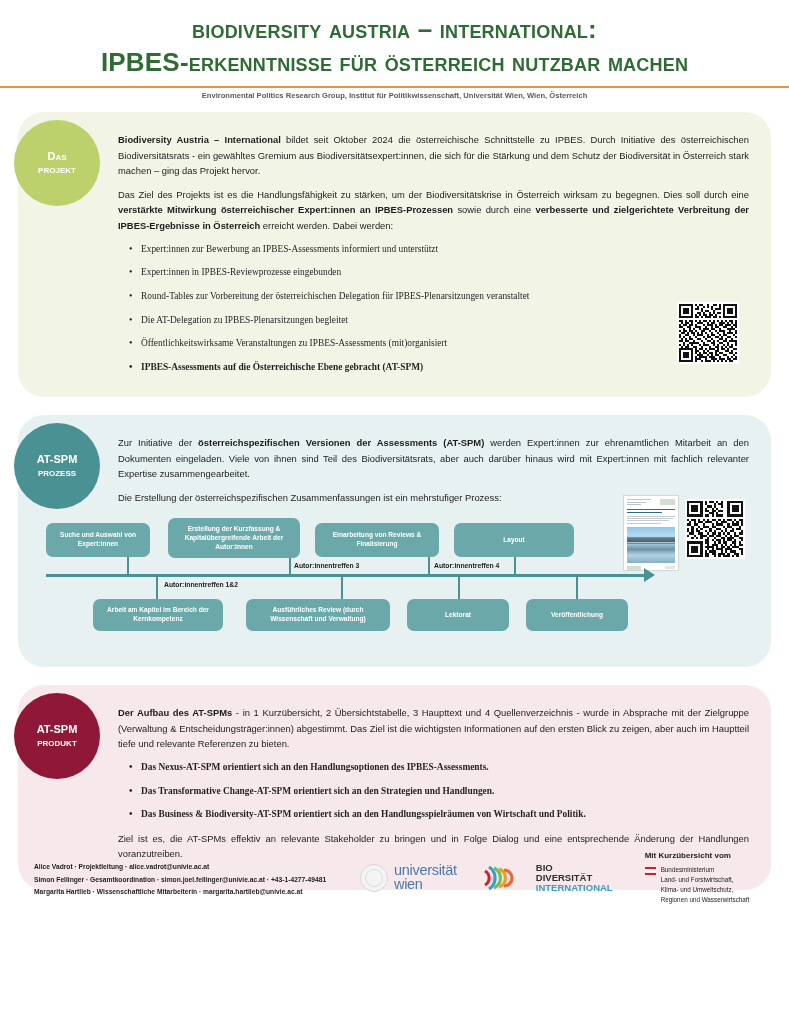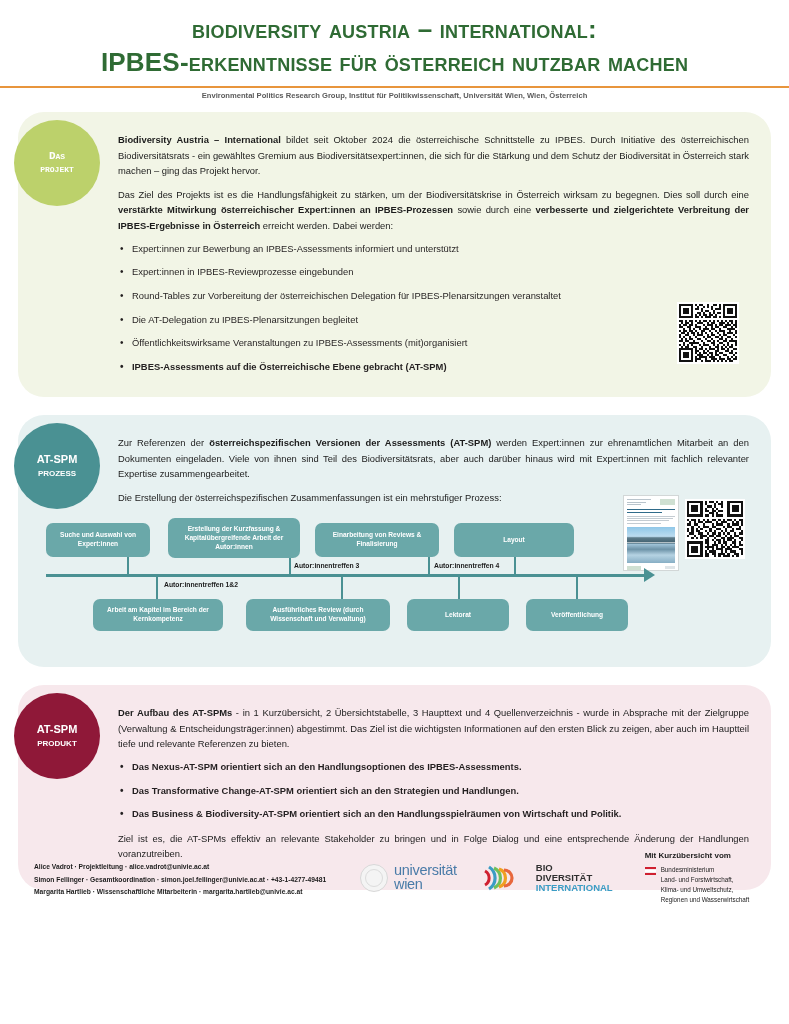--- a/index.html
+++ b/index.html
@@ -103,37 +103,38 @@
     align-items: center;
     justify-content: center;
     color: #ffffff;
     font-weight: bold;
     font-size: 11px;
     line-height: 1.25;
     font-variant: small-caps;
     text-align: center;
   }
   .badge .l2 { font-variant: small-caps; text-transform: lowercase; }
-  .badge-green  { background: #bcd16b; font-family: Liberation Mono, monospace; }
+  .badge-green  { background: #bcd16b; }
   .badge-teal   { background: #4a9193; }
   .badge-maroon { background: #8f1838; }
 
   .body-text {
     font-size: 9.4px;
     line-height: 1.62;
     text-align: justify;
     margin: 0 0 9px 0;
     color: #1c1c1c;
   }
   .body-text b { font-weight: bold; }
 
   ul.bullets {
     list-style: none;
-    margin: 0;
+    margin: 9px;
     padding: 0;
+    font-family: Liberation Serif, serif;
   }
   ul.bullets li {
     font-size: 9.4px;
     line-height: 1.5;
     margin-bottom: 9.5px;
     padding-left: 14px;
     position: relative;
   }
   ul.bullets li:before {
     content: "•";
@@ -590,21 +591,21 @@
   </div>
 
   <div class="section">
     <div class="sec-card sec-prozess">
 
       <div class="badge badge-teal">
         <span>AT-SPM</span>
         <span class="l2">Prozess</span>
       </div>
 
-      <p class="body-text"><span>Zur Referenzen der </span><b>österreichspezifischen Versionen der Assessments (AT-SPM)</b><span> werden Expert:innen zur ehrenamtlichen Mitarbeit an den Dokumenten eingeladen. Viele von ihnen sind Teil des Biodiversitätsrats, aber auch darüber hinaus wird mit Expert:innen mit fachlich relevanter Expertise zusammengearbeitet.</span></p>
+      <p class="body-text"><span>Zur Initiative der </span><b>österreichspezifischen Versionen der Assessments (AT-SPM)</b><span> werden Expert:innen zur ehrenamtlichen Mitarbeit an den Dokumenten eingeladen. Viele von ihnen sind Teil des Biodiversitätsrats, aber auch darüber hinaus wird mit Expert:innen mit fachlich relevanter Expertise zusammengearbeitet.</span></p>
 
       <p class="body-text">Die Erstellung der österreichspezifischen Zusammenfassungen ist ein mehrstufiger Prozess:</p>
 
       <div class="doc-thumb">
         <div class="dt-row">
           <div class="dt-lines">
             <div class="dt-line" style="width:100%"></div>
               <div class="dt-line" style="width:80%"></div>
               <div class="dt-line" style="width:60%"></div>
           </div>

